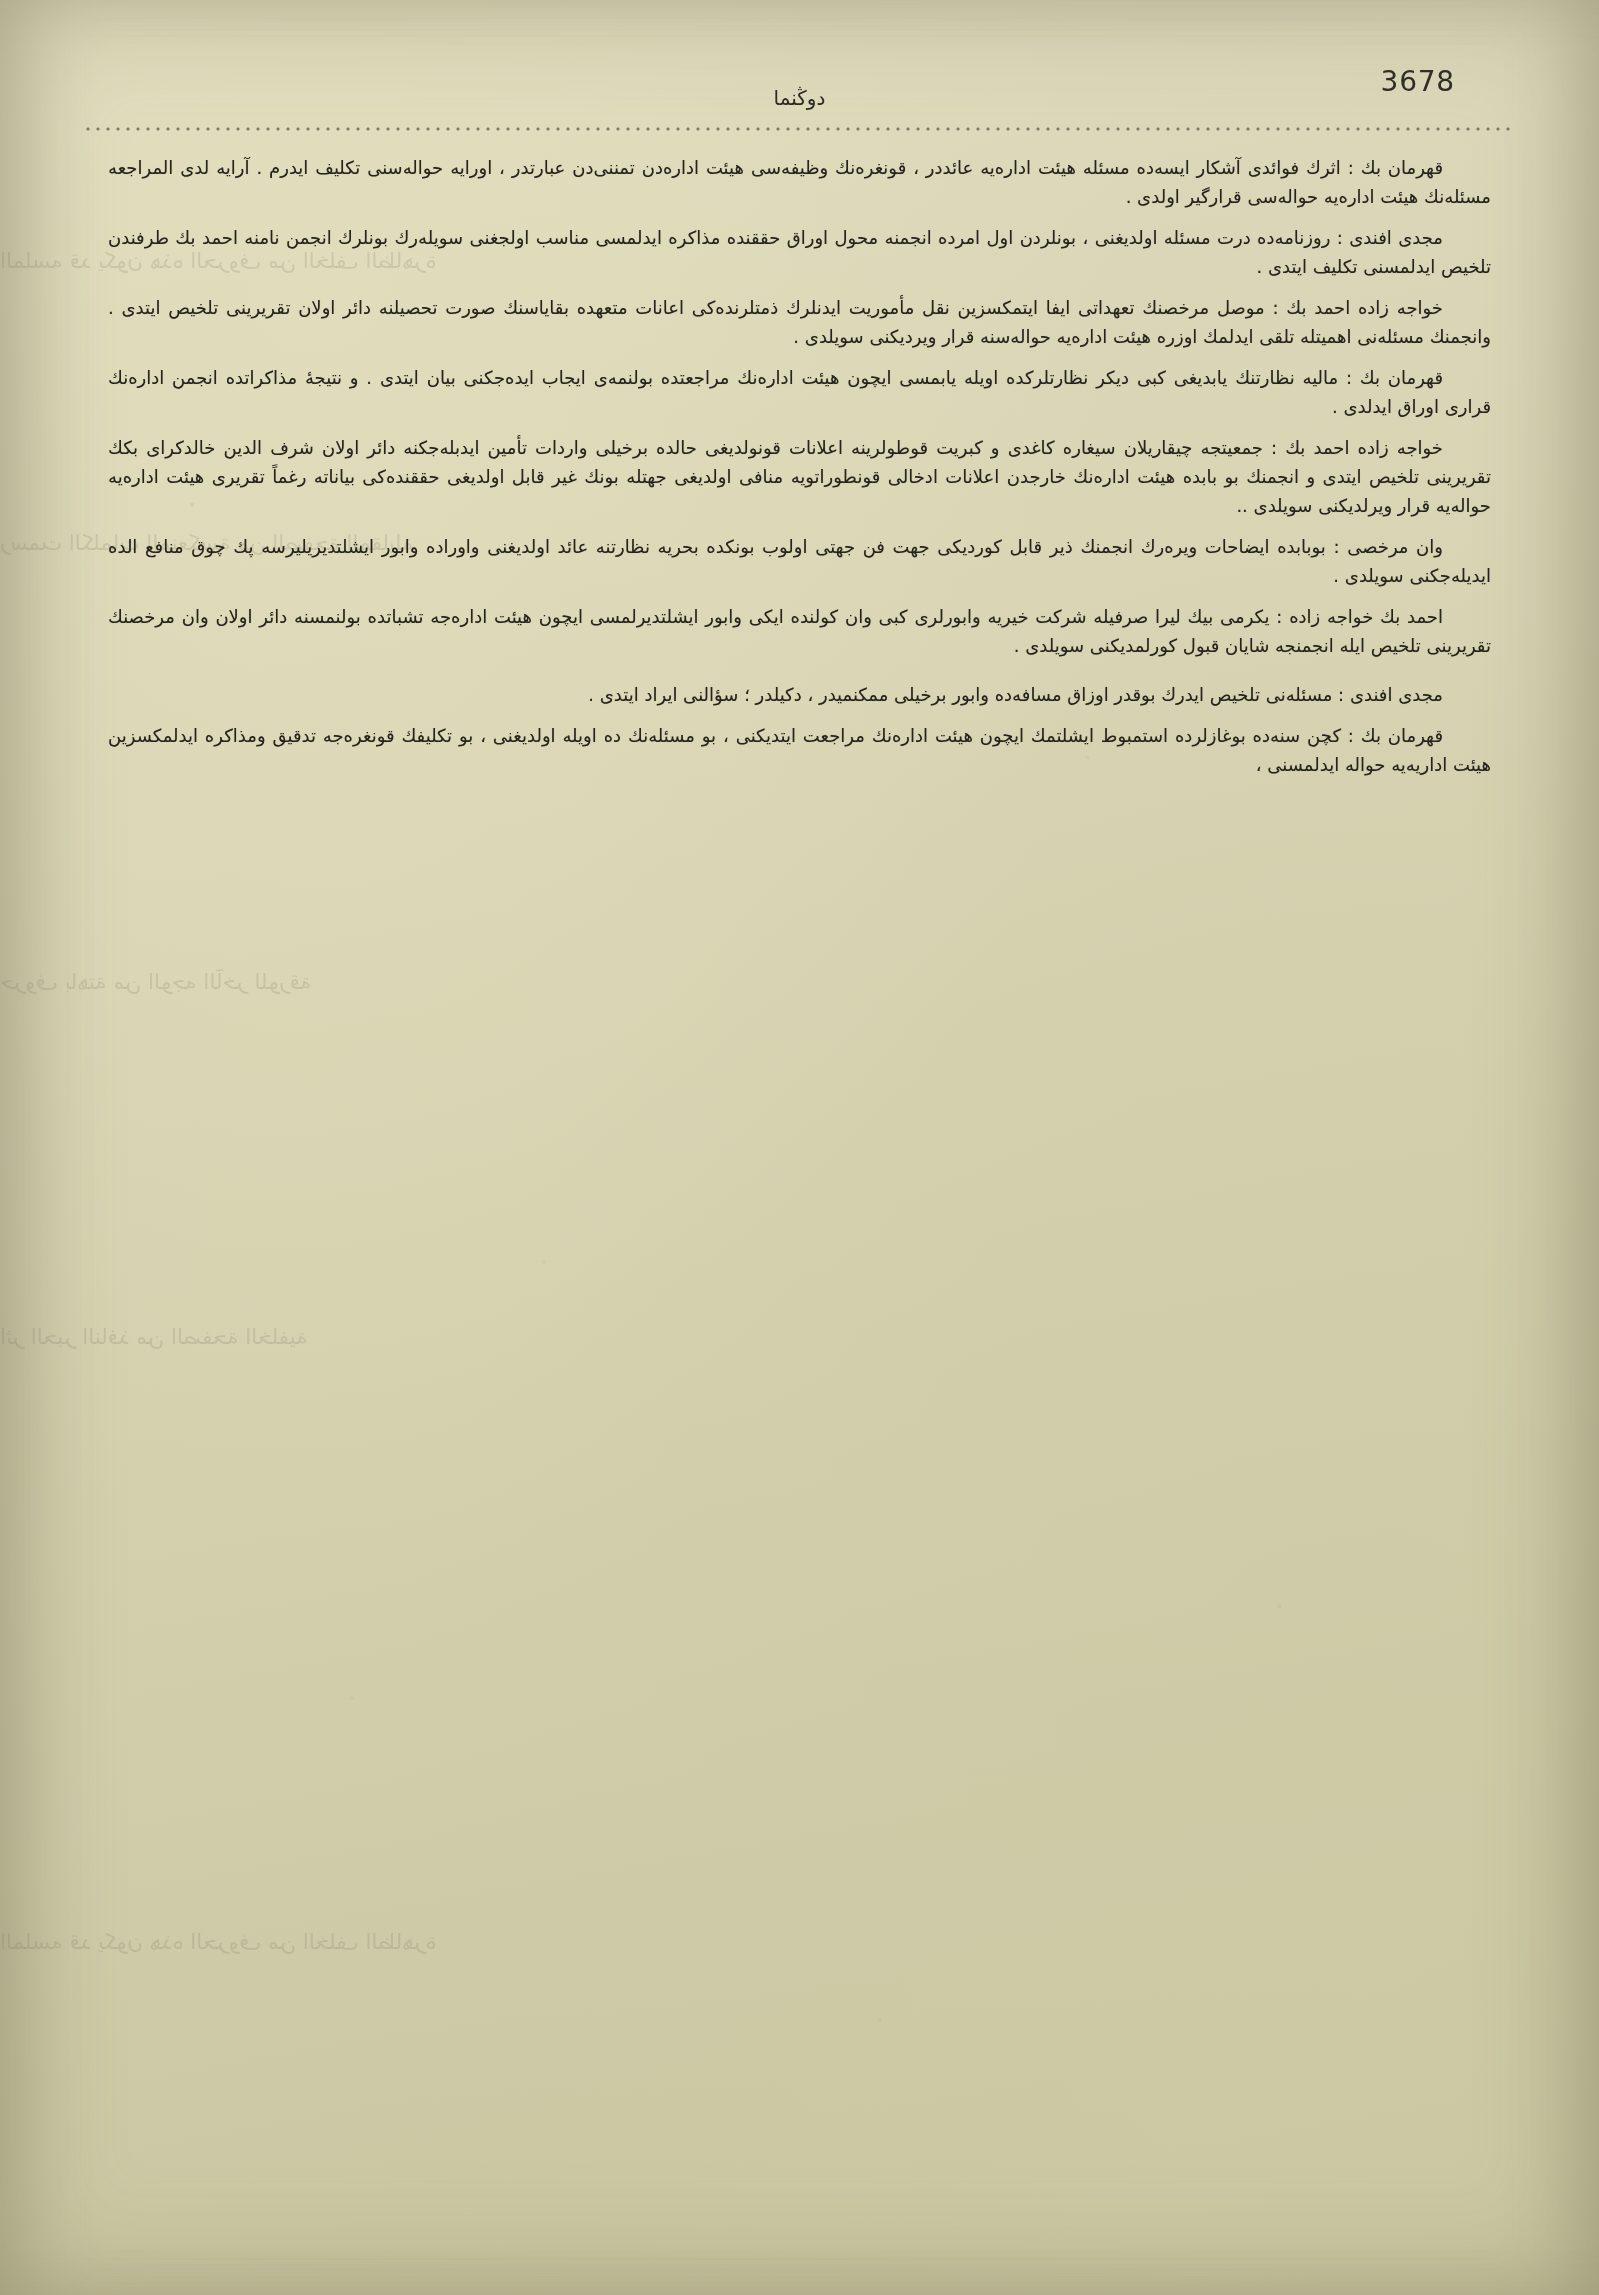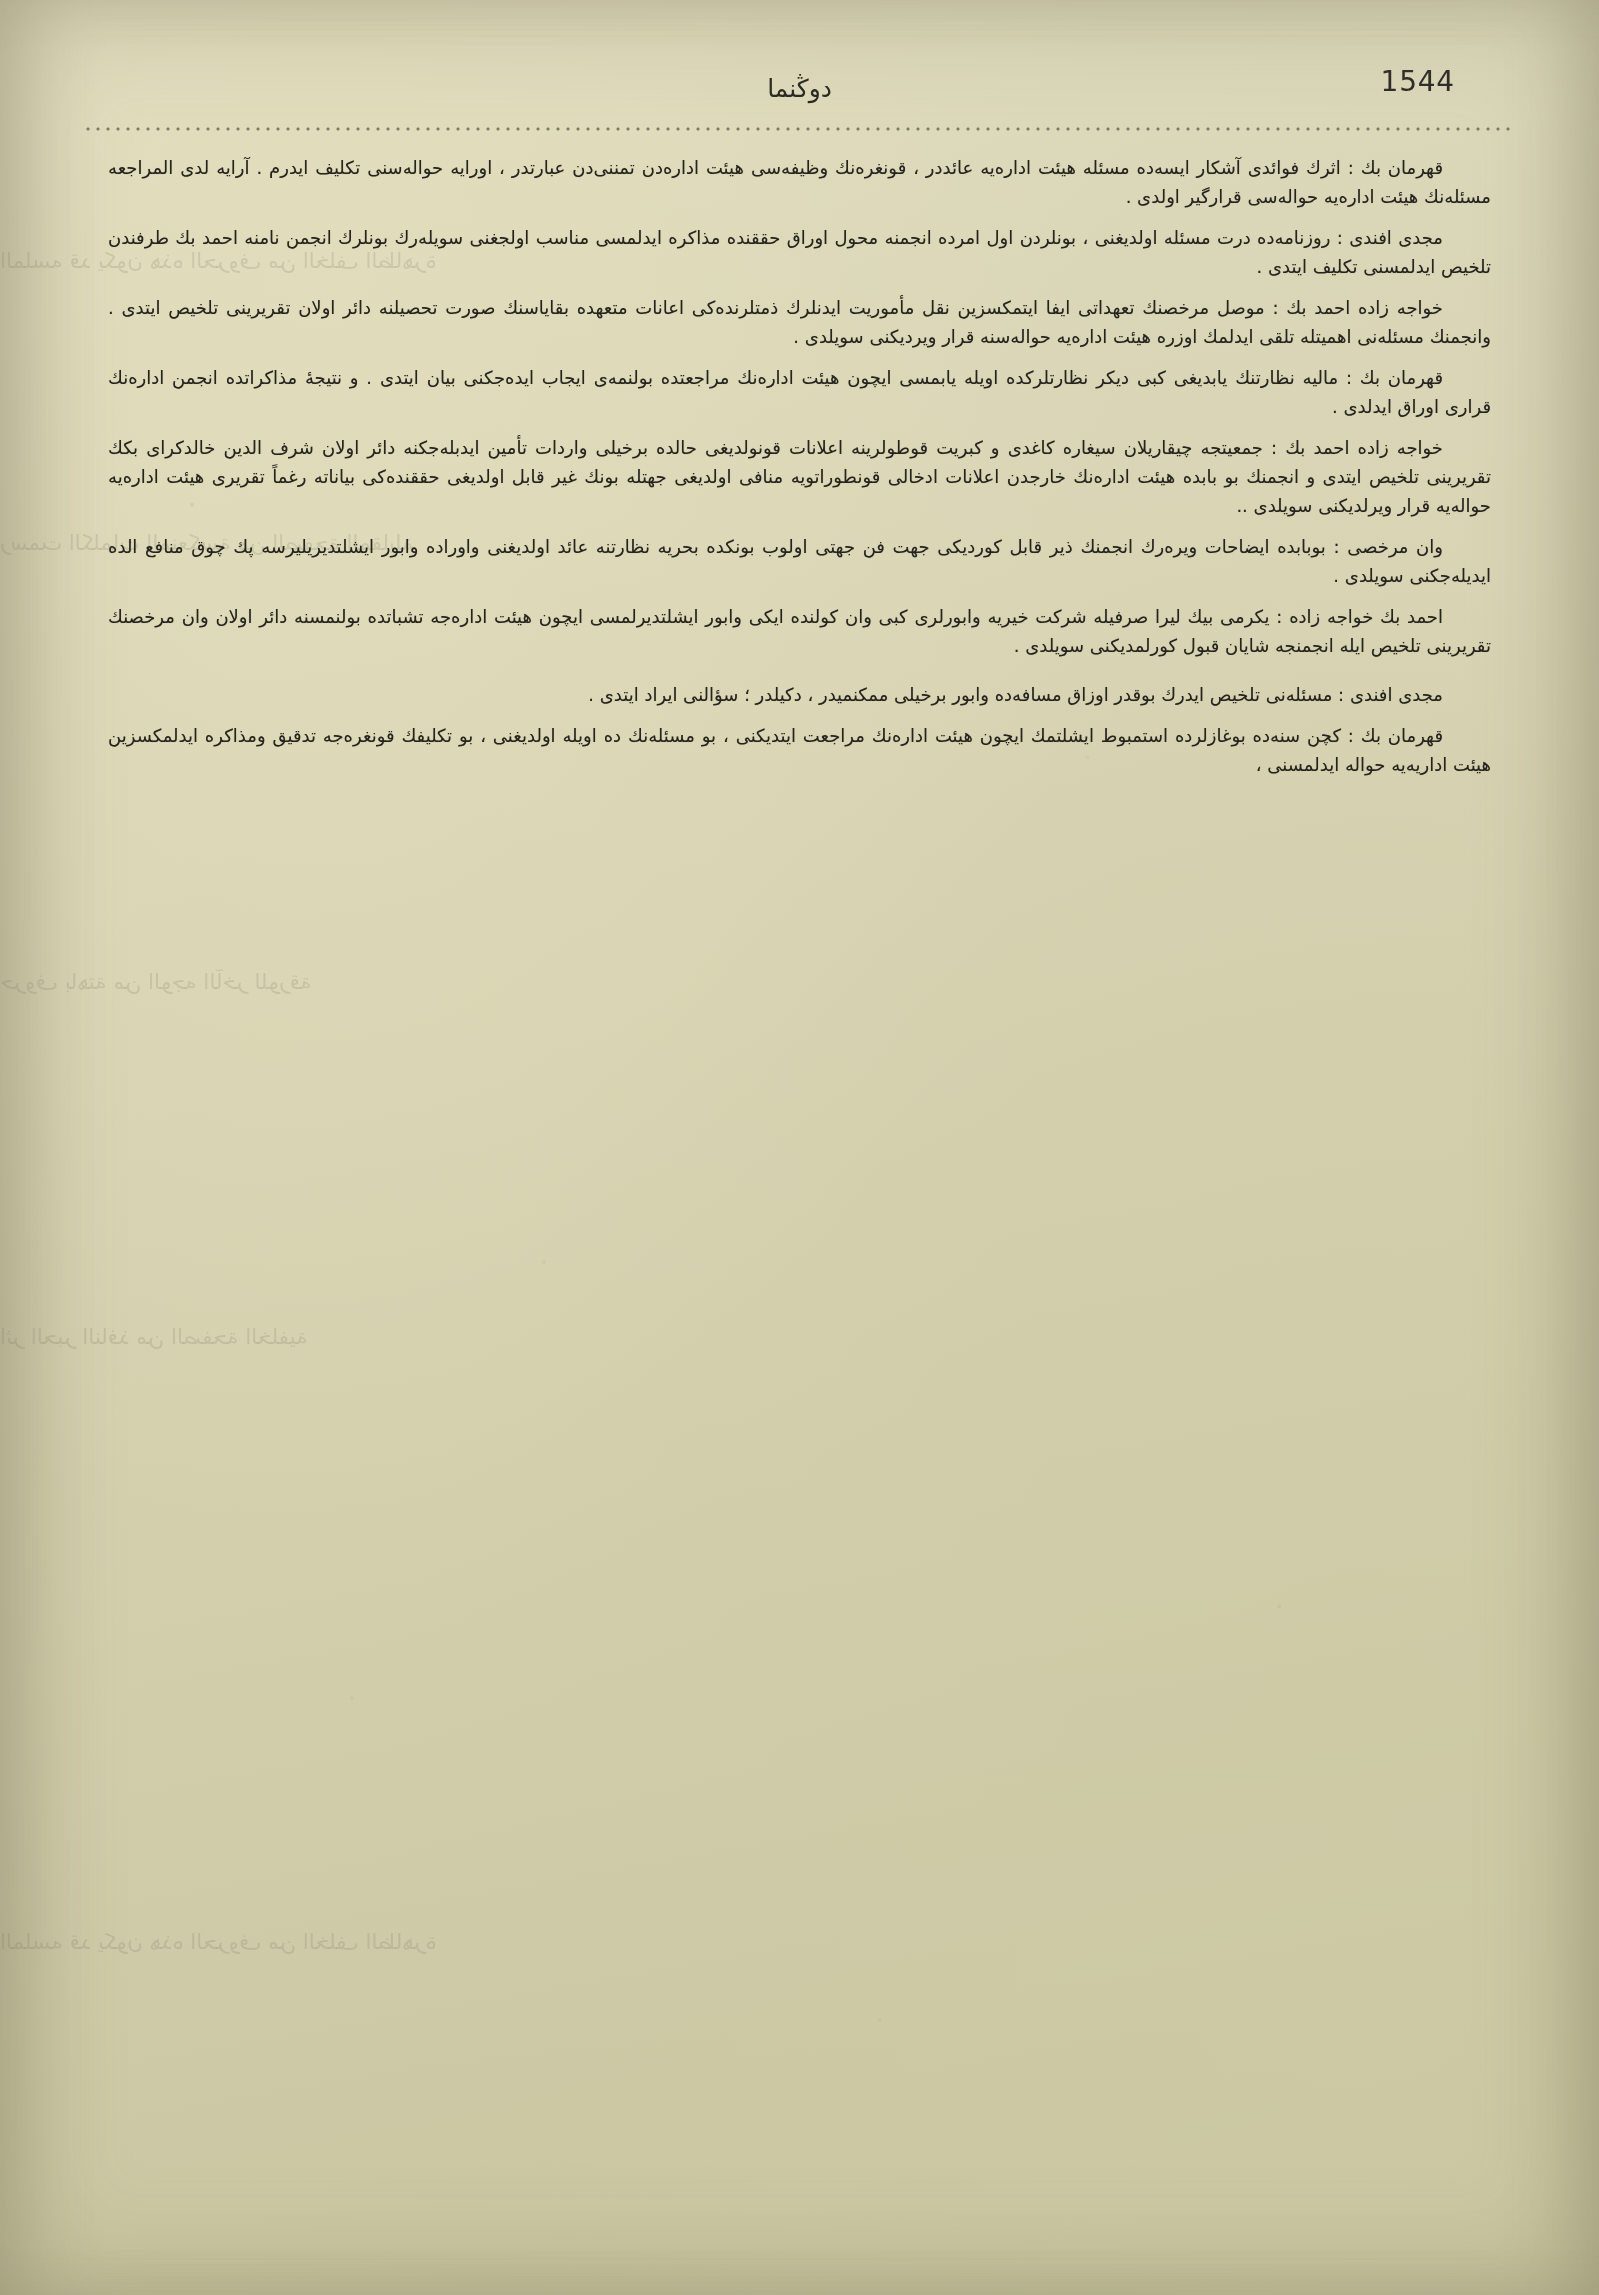--- a/index.html
+++ b/index.html
@@ -68,22 +68,22 @@
     right: 20px;
     top: 0;
     font-size: 28px;
     color: #2e2d26;
     letter-spacing: 0.8px;
   }
   .running-title {
     position: absolute;
     left: 50%;
     transform: translateX(-50%);
-    top: 9px;
-    font-size: 25px;
+    top: 21px;
+    font-size: 20px;
     color: #2b2a23;
   }
   .rule {
     position: absolute;
     top: 124px;
     left: 83px;
     right: 83px;
     height: 10px;
     background-image:
       radial-gradient(circle at 5px 5px, rgba(60,58,46,0.75) 0 1.3px, transparent 1.8px);
@@ -118,21 +118,21 @@
 
 <div class="page">
 
   <div class="bleed" style="top:248px;">الملسه قد يكون هذه الحروف من الخلف الظاهرة</div>
   <div class="bleed" style="top:530px;">رسمت الكلمات المنعكسة من الصفحة المقابلة</div>
   <div class="bleed" style="top:969px;">حروف باهتة من الوجه الآخر للورقة</div>
   <div class="bleed" style="top:1324px;">اثر الحبر النافذ من الصفحة الخلفية</div>
   <div class="bleed" style="top:1929px;">الملسه قد يكون هذه الحروف من الخلف الظاهرة</div>
 
   <div class="header">
-    <div class="folio">1544</div>
+    <div class="folio">3678</div>
     <div class="running-title">دوڭنما</div>
   </div>
   <div class="rule"></div>
 
   <div class="body">
     <p class="para indent">قهرمان بك : اثرك فوائدى آشكار ايسه‌ده مسئله هيئت اداره‌يه عائددر ، قونغره‌نك وظيفه‌سى هيئت اداره‌دن تمننى‌دن عبارتدر ، اورايه حواله‌سنى تكليف ايدرم . آرايه لدى المراجعه مسئله‌نك هيئت اداره‌يه حواله‌سى قرارگير اولدى .</p>
     <p class="para indent">مجدى افندى : روزنامه‌ده درت مسئله اولديغنى ، بونلردن اول امرده انجمنه محول اوراق حققنده مذاكره ايدلمسى مناسب اولجغنى سويله‌رك بونلرك انجمن نامنه احمد بك طرفندن تلخيص ايدلمسنى تكليف ايتدى .</p>
     <p class="para indent">خواجه زاده احمد بك : موصل مرخصنك تعهداتى ايفا ايتمكسزين نقل مأموريت ايدنلرك ذمتلرنده‌كى اعانات متعهده بقاياسنك صورت تحصيلنه دائر اولان تقريرينى تلخيص ايتدى . وانجمنك مسئله‌نى اهميتله تلقى ايدلمك اوزره هيئت اداره‌يه حواله‌سنه قرار ويرديكنى سويلدى .</p>
     <p class="para indent">قهرمان بك : ماليه نظارتنك يابديغى كبى ديكر نظارتلرکده اويله يابمسى ايچون هيئت اداره‌نك مراجعتده بولنمه‌ى ايجاب ايده‌جكنى بيان ايتدى . و نتيجهٔ مذاكراتده انجمن اداره‌نك قرارى اوراق ايدلدى .</p>
     <p class="para indent">خواجه زاده احمد بك : جمعيتجه چيقاريلان سيغاره كاغدى و كبريت قوطولرينه اعلانات قونولديغى حالده برخيلى واردات تأمين ايدبله‌جكنه دائر اولان شرف الدين خالدكراى بكك تقريرينى تلخيص ايتدى و انجمنك بو بابده هيئت اداره‌نك خارجدن اعلانات ادخالى قونطوراتويه منافى اولديغى جهتله بونك غير قابل اولديغى حققنده‌كى بياناته رغماً تقريرى هيئت اداره‌يه حواله‌يه قرار ويرلديكنى سويلدى ..</p>

